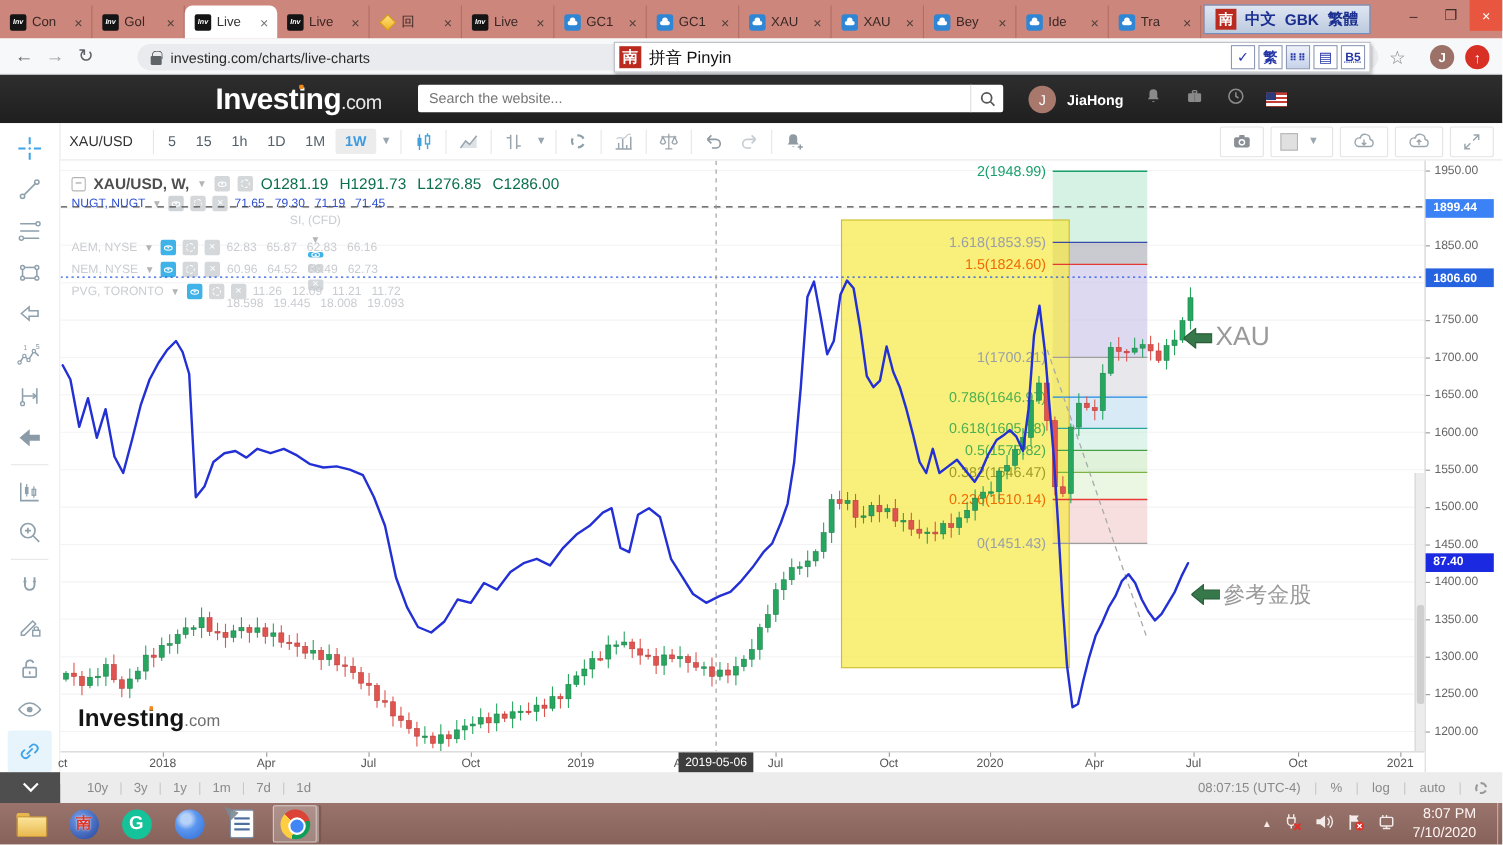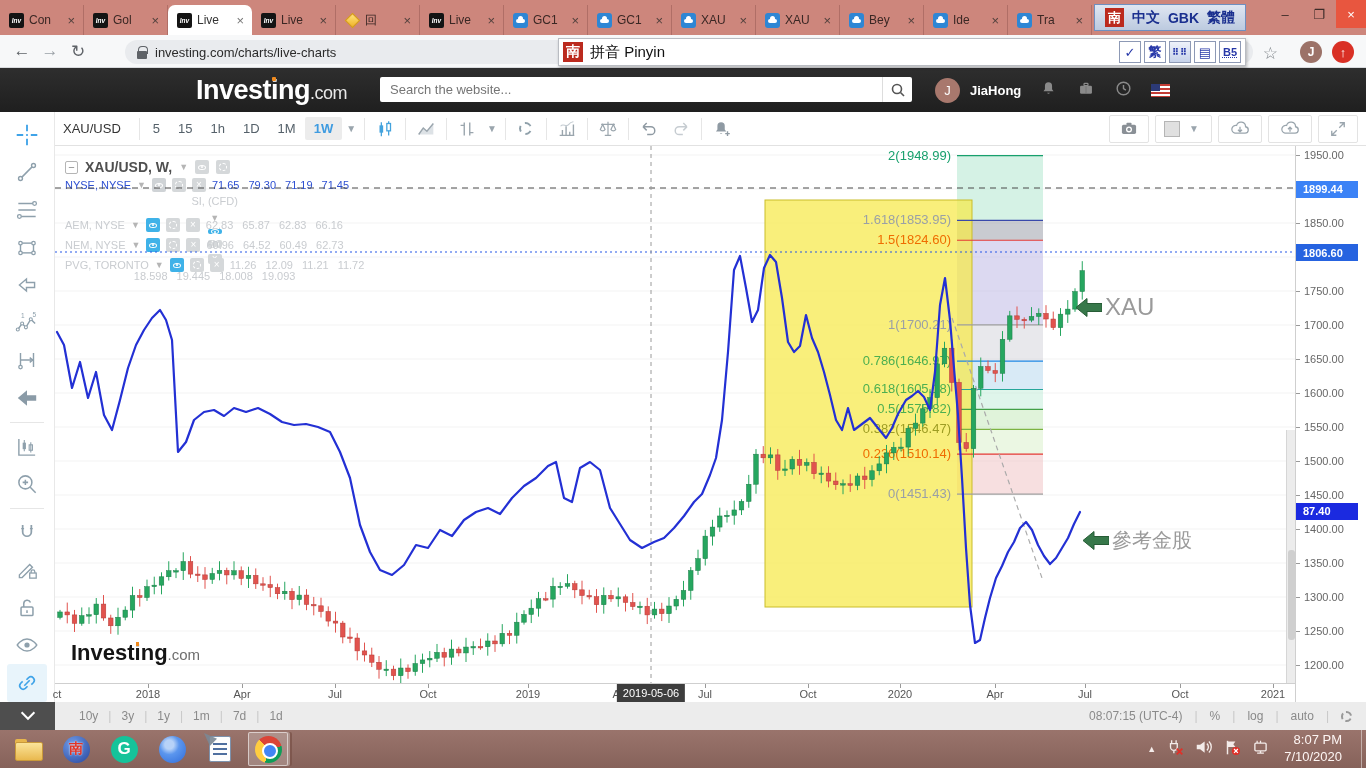--- a/index.html
+++ b/index.html
@@ -841,24 +841,30 @@
       <div class="lg-row1">
         <span class="lg-collapse">−</span>
         <span class="lg-title">XAU/USD, W,</span>
         <span class="lg-dd">▼</span>
         <span class="lg-btn" style="background:#d5d8da">
             <span class="lg-eye-shape"></span>
           </span>
         <span class="lg-btn" style="background:#d5d8da">
             <span class="lg-gear-shape"></span>
           </span>
+        <span class="lg-ohlc">
+          <span>O1281.19</span>
+            <span>H1291.73</span>
+            <span>L1276.85</span>
+            <span>C1286.00</span>
+        </span>
       </div>
       <div id="legend-rows">
           <div class="lg-row" style="color: rgb(45, 79, 209);">
-            <span class="lg-name">NYSE, NYSE</span>
+            <span class="lg-name">NUGT, NUGT</span>
             <span class="lg-dd">▼</span>
             <span class="lg-btn" style="background: rgb(207, 211, 214);">
               <span class="lg-eye-shape"></span>
             </span>
             <span class="lg-btn" style="background: rgb(213, 216, 218);">
               <span class="lg-gear-shape"></span>
             </span>
             <span class="lg-btn" style="background: rgb(213, 216, 218);">
               <span class="lg-x">×</span>
             </span>

